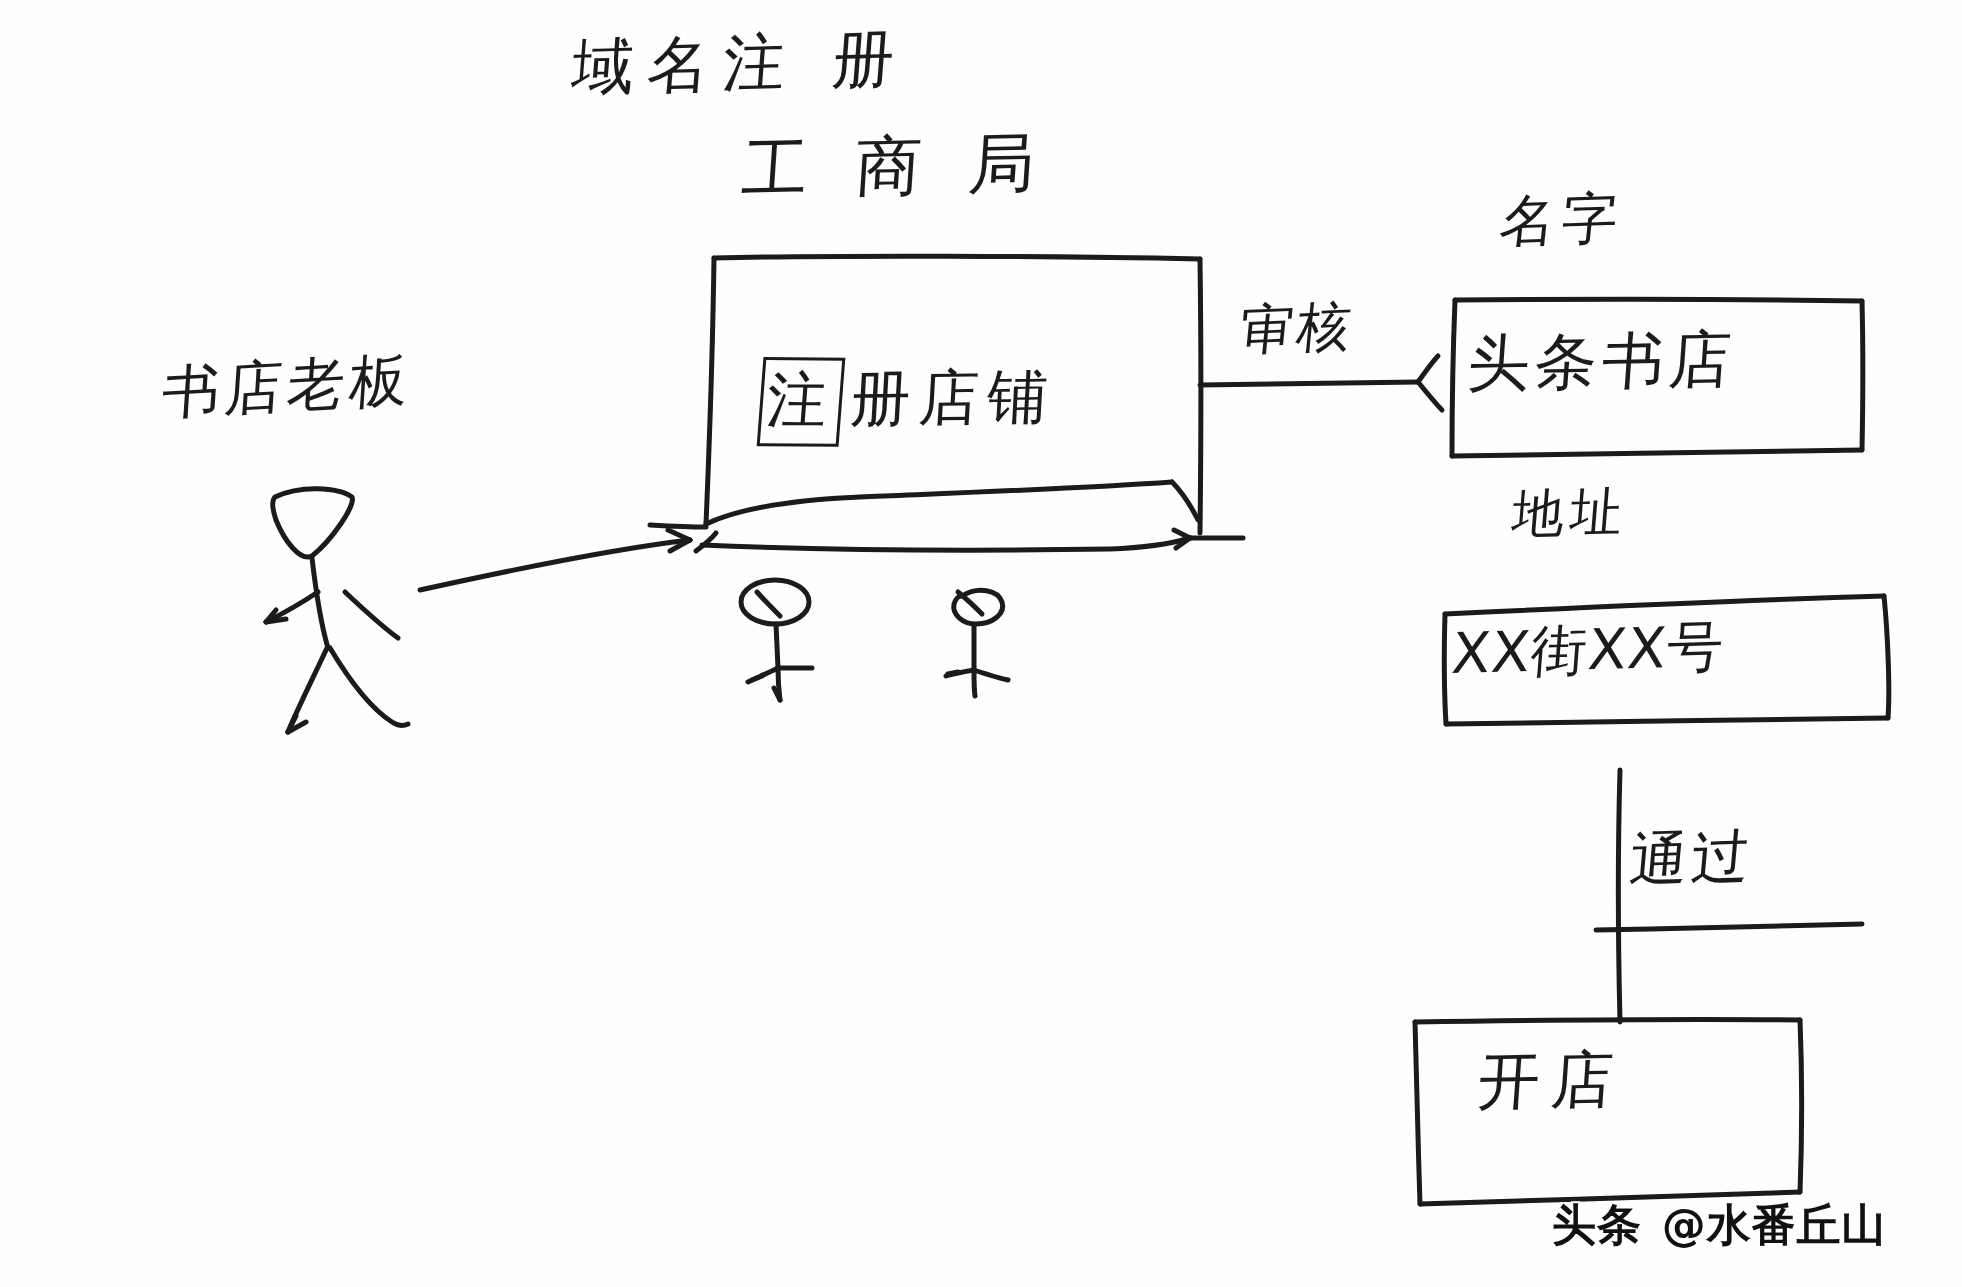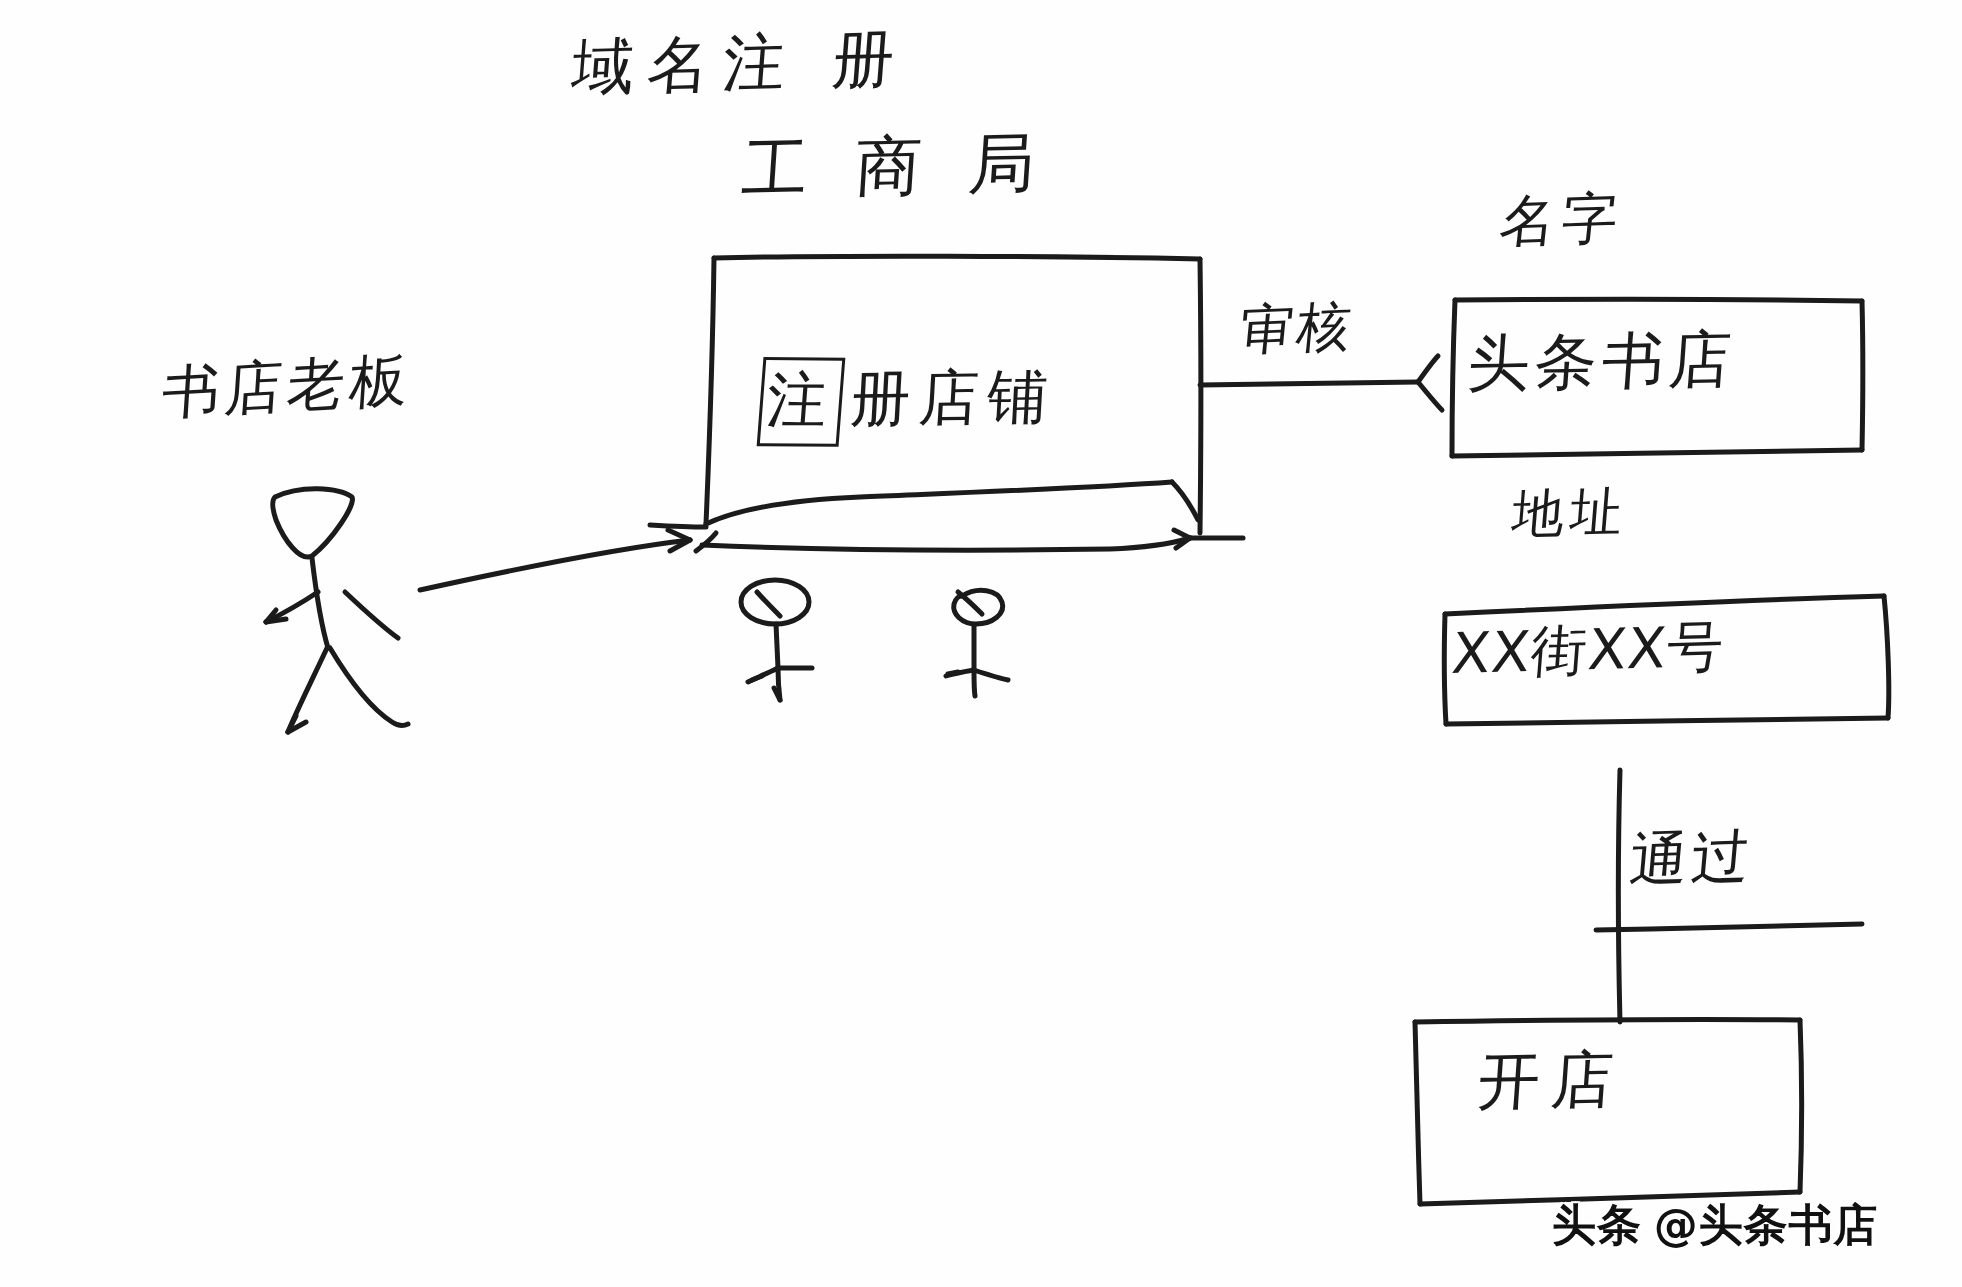--- a/index.html
+++ b/index.html
@@ -128,21 +128,21 @@
     color: #111111;
     font-weight: bold;
     letter-spacing: 0.02em;
     white-space: nowrap;
     text-shadow:
       -2px -2px 0 #ffffff,
        2px -2px 0 #ffffff,
       -2px  2px 0 #ffffff,
        2px  2px 0 #ffffff;
   }
-  .watermark .wm-brand { margin-right: 12px; }
+  .watermark .wm-brand { margin-right: 20px; }
 </style>
 </head>
 <body>
 
 <div id="canvas-wrap">
 
   <svg id="sketch" viewBox="0 0 1962 1287" xmlns="http://www.w3.org/2000/svg">
     <g fill="none" stroke="#1b1b1b" stroke-linecap="round" stroke-linejoin="round">
 
       <g stroke-width="5">
@@ -265,16 +265,16 @@
 
   <div class="hand-text t-address-label">地址</div>
 
   <div class="hand-text t-address-value">XX街XX号</div>
 
   <div class="hand-text t-pass">通过</div>
 
   <div class="hand-text t-open-shop">开店</div>
 
   <div class="watermark">
-    <span class="wm-brand">头条</span><span>@头条书店</span>
+    <span class="wm-brand">头条</span><span>@水番丘山</span>
   </div>
 
 </div>
 
 </body></html>

